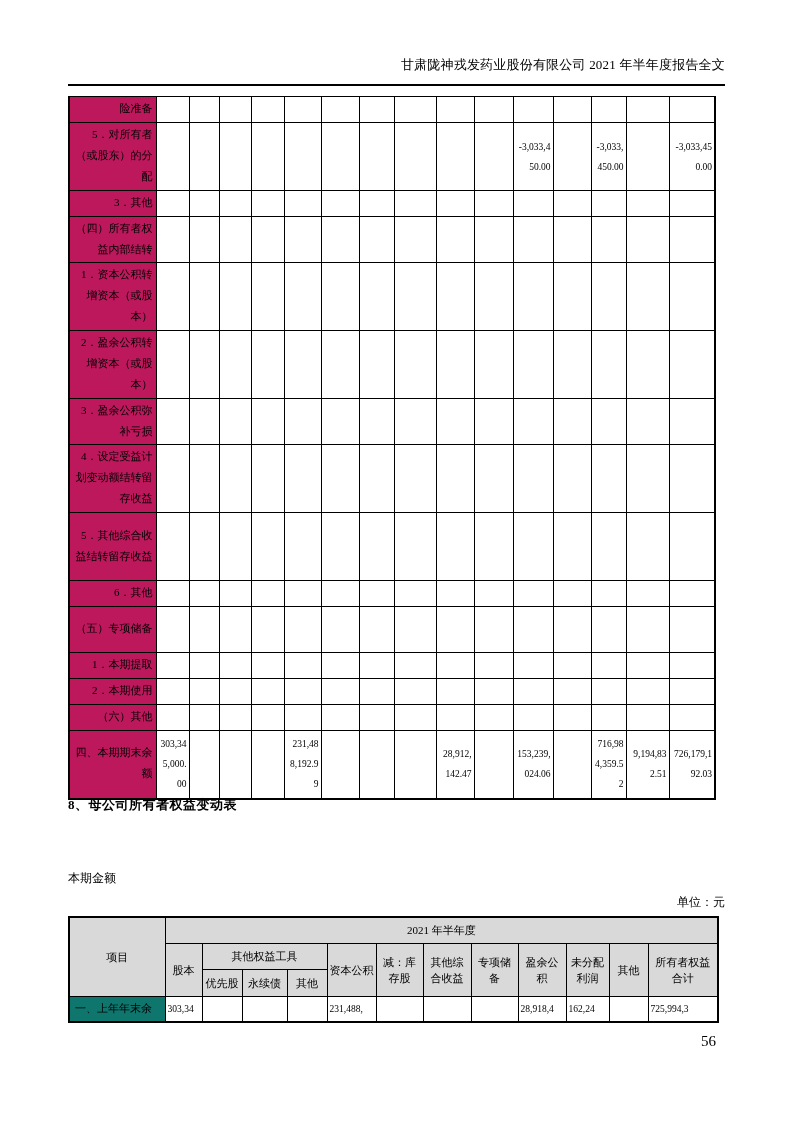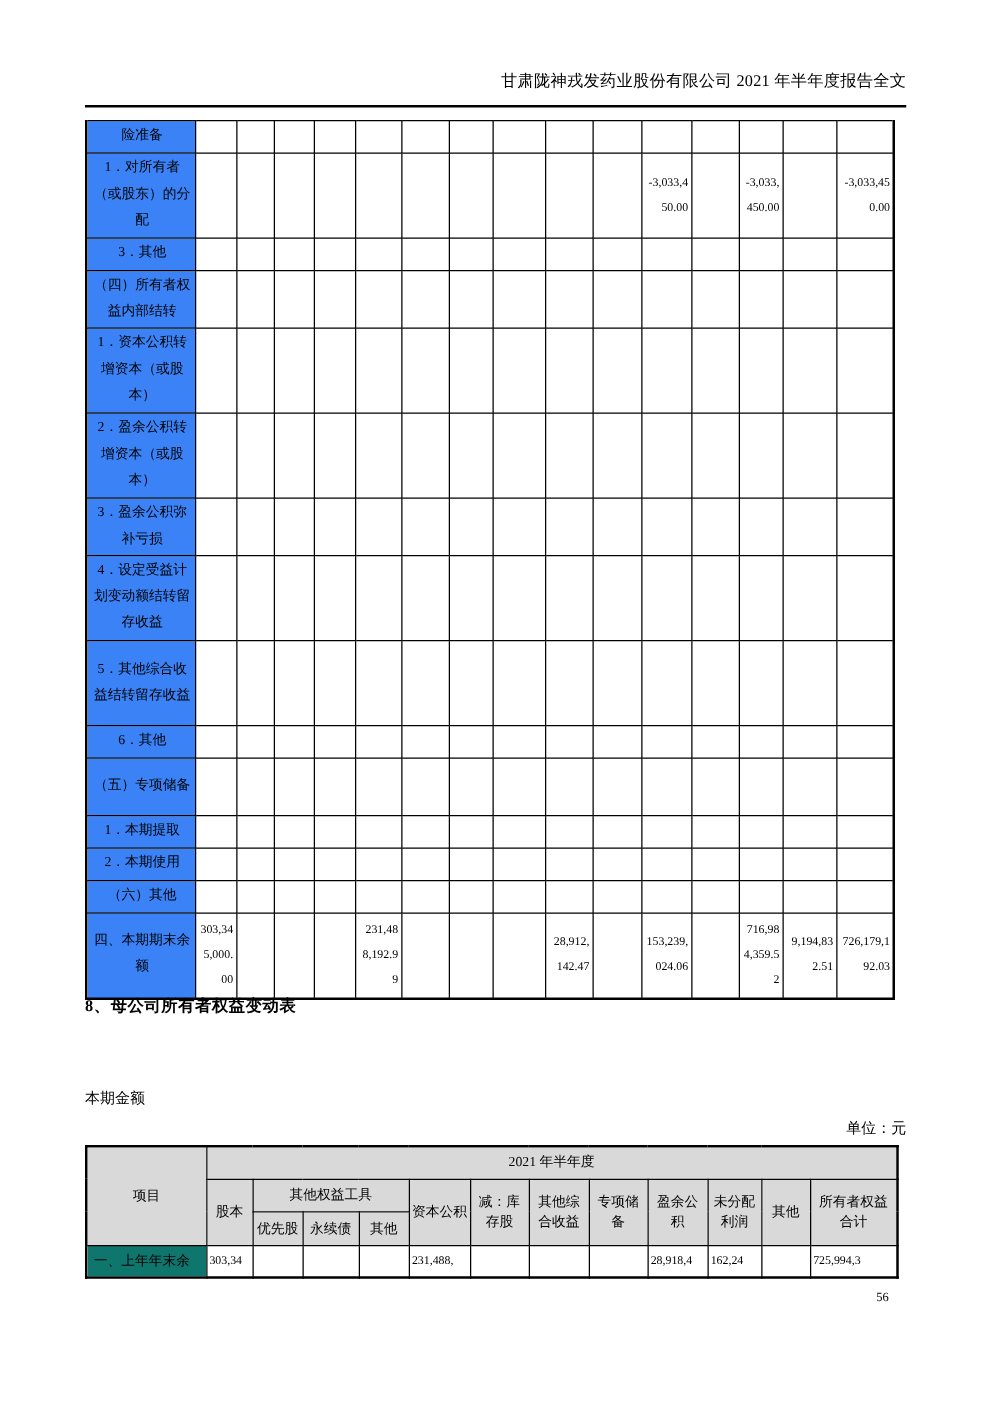--- a/index.html
+++ b/index.html
@@ -15,22 +15,22 @@
   .header-rule {
     position:absolute; top:84px; left:68px; width:657px;
     border-top:2px solid #000; height:0;
   }
   table.grid { border-collapse:collapse; table-layout:fixed; position:absolute; }
   table.grid td { border:1px solid #000; overflow:hidden; vertical-align:middle; }
 
   
   #t1 { top:96px; left:68px; width:647px; border:2px solid #000; border-top-width:1px; }
   #t1 td.lbl {
-    background:#3b82f6; font-size:11px; line-height:21px;
-    padding:0 3px 2px 5px; text-align:center;
+    background:#be185d; font-size:11px; line-height:21px;
+    padding:0 3px 2px 5px; text-align:right;
   }
   #t1 td.num {
     font-size:9.5px; line-height:20px; padding:2px 2px;
     text-align:right; word-break:break-all;
   }
 
   
   #t2 { top:916px; left:68px; width:650px; border:2px solid #000; }
   #t2 td.hd {
     background:#d9d9d9; font-size:11px; line-height:16px;
@@ -46,21 +46,21 @@
   }
   #t2 tr.h26 { height:26px; }
   #t2 tr.h27 { height:27px; }
 
   .section-heading {
     position:absolute; top:796px; left:68px;
     font-size:13px; font-weight:bold; letter-spacing:0.5px;
   }
   .period-label { position:absolute; top:870px; left:68px; font-size:12px; }
   .unit-label { position:absolute; top:894px; left:68px; width:657px; text-align:right; font-size:12px; }
-  .page-number { position:absolute; top:1033px; left:701px; font-size:10px; }
+  .page-number { position:absolute; top:1033px; left:701px; font-size:15px; }
 </style>
 </head>
 <body>
 
 <div class="page">
 
   <div class="header-title">甘肃陇神戎发药业股份有限公司 2021 年半年度报告全文</div>
   <div class="header-rule"></div>
 
   <table id="t1" class="grid">
@@ -95,21 +95,21 @@
           <td class="num"></td>
           <td class="num"></td>
           <td class="num"></td>
           <td class="num"></td>
           <td class="num"></td>
           <td class="num"></td>
           <td class="num"></td>
           <td class="num"></td>
         </tr>
         <tr style="height: 68px;">
-          <td class="lbl">1．对所有者（或股东）的分配</td>
+          <td class="lbl">5．对所有者（或股东）的分配</td>
           <td class="num"></td>
           <td class="num"></td>
           <td class="num"></td>
           <td class="num"></td>
           <td class="num"></td>
           <td class="num"></td>
           <td class="num"></td>
           <td class="num"></td>
           <td class="num"></td>
           <td class="num"></td>

